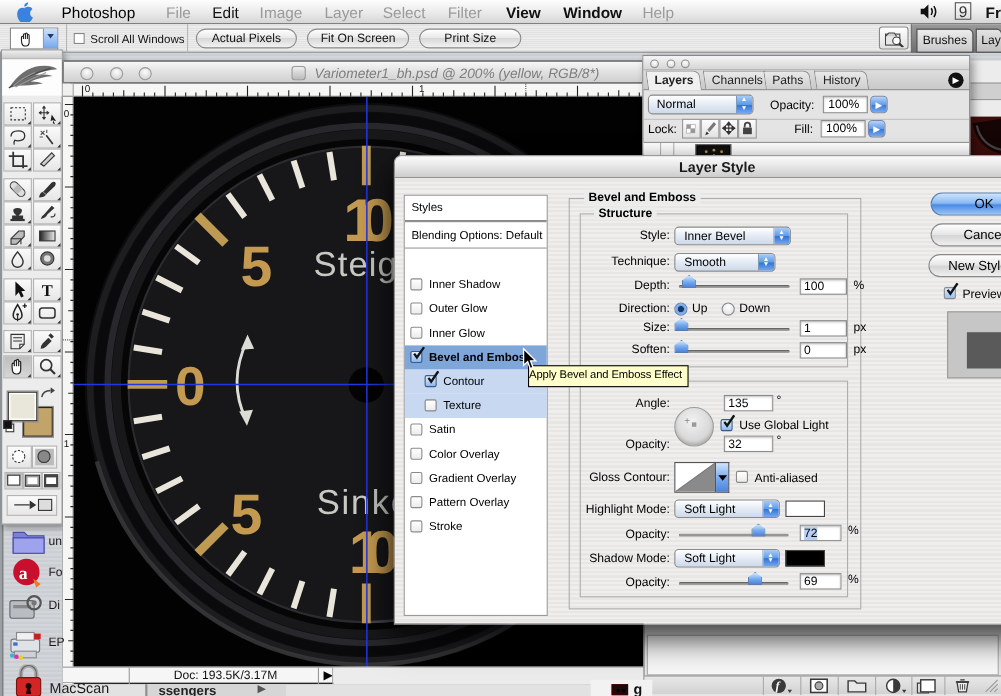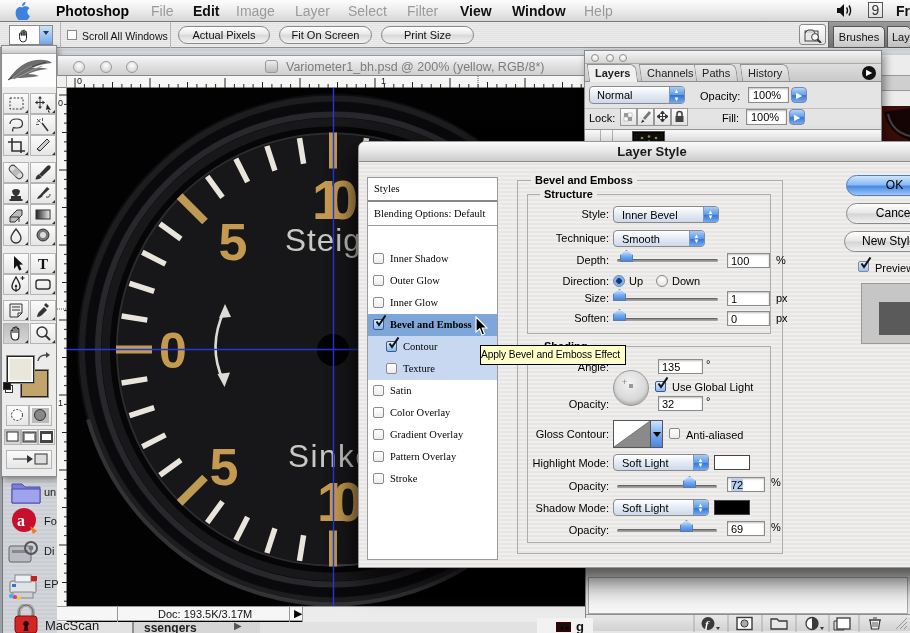--- a/index.html
+++ b/index.html
@@ -2,33 +2,33 @@
 <html><head><meta charset="utf-8">
 <style>
 *{margin:0;padding:0;box-sizing:border-box;}
 html,body{width:910px;height:633px;overflow:hidden;}
 body{font-family:"Liberation Sans",sans-serif;position:relative;background:repeating-linear-gradient(0deg,#d2d5d9 0 2px,#cbced2 2px 4px);}
 .abs{position:absolute;}
 
 #menubar{left:0;top:0;width:910px;height:22px;background:linear-gradient(#fdfdfd,#eaeaea 55%,#d6d6d6);border-bottom:1px solid #777;}
 #menubar .mi{position:absolute;top:3px;font-size:14px;color:#9a9a9a;}
 #menubar .dk{color:#111;}
-#menubar .bold{font-weight:bold;color:#000;}
+#menubar .bold{font-weight:normal;color:#000;}
 
 #optbar{left:0;top:22px;width:910px;height:26px;background:repeating-linear-gradient(0deg,#ececec 0 1px,#e2e2e2 1px 2px);border-bottom:1px solid #8f8f8f;}
 .pill{position:absolute;height:18px;border:1px solid #8a8a8a;border-radius:9px;background:linear-gradient(#ffffff,#e9e9e9 45%,#d8d8d8 50%,#f2f2f2);font-size:11px;color:#111;text-align:center;line-height:16px;}
 
 .dlabel{position:absolute;font-size:11px;color:#1a1a1a;}
 
 #tools{left:1px;top:45px;width:56px;height:432px;background:#ececec;border:1px solid #8a8a8a;box-shadow:2px 3px 6px rgba(0,0,0,.35);}
 .tcell{position:absolute;width:26px;height:21px;background:linear-gradient(#fbfbfb,#e6e6e6);border:1px solid #b5b5b5;}
 .tsel{background:linear-gradient(#bdbdbd,#d6d6d6);}
 
 #docwin{left:57px;top:55px;width:528px;height:567px;background:#000;}
-#doctitle{left:0;top:0;width:528px;height:21px;background:linear-gradient(#f7f7f7,#e3e3e3 45%,#cfcfcf);border:1px solid #9a9a9a;border-bottom:1px solid #888;}
+#doctitle{left:0;top:0;width:528px;height:21px;background:linear-gradient(#f7f7f7,#e3e3e3 45%,#cfcfcf);border:1px solid #9a9a9a;border-bottom:1px solid #888;font-style:italic;}
 .tl{position:absolute;top:5px;width:12px;height:12px;border-radius:50%;border:1px solid #9a9a9a;background:radial-gradient(circle at 50% 35%,#fdfdfd,#d9d9d9 70%,#bdbdbd);}
 #ruler-top{left:10px;top:21px;width:518px;height:12px;background:#f6f6f4;border-bottom:1px solid #888;}
 #ruler-left{left:0;top:21px;width:10px;height:546px;background:#f6f6f4;border-right:1px solid #888;}
 #rulcorner{left:0;top:21px;width:10px;height:12px;background:#f0f0ee;border-right:1px solid #aaa;border-bottom:1px solid #888;}
 #canvas{left:10px;top:33px;width:518px;height:520px;background:#020202;overflow:hidden;}
 #status{left:0;top:551px;width:528px;height:15px;background:#f6f6f6;border-top:1px solid #999;border-bottom:1px solid #aaa;font-size:11px;color:#111;}
 
 #laytop{left:584px;top:50px;width:298px;height:91px;background:#e4e4e4;border:1px solid #888;box-shadow:3px 4px 8px rgba(0,0,0,.4);}
 #laytitle{left:0;top:0;width:296px;height:13px;background:linear-gradient(#f5f5f5,#d5d5d5);border-bottom:1px solid #aaa;}
 .mc{position:absolute;top:3px;width:8px;height:8px;border-radius:50%;border:1px solid #909090;background:radial-gradient(circle at 50% 30%,#fff,#d5d5d5);}
@@ -50,37 +50,37 @@
 .grp{position:absolute;border:1px solid #adadad;}
 .grplbl{position:absolute;font-size:11px;font-weight:bold;color:#000;background:inherit;}
 .slider{position:absolute;height:3px;background:linear-gradient(#888,#aaa);border-radius:2px;border-top:1px solid #666;}
 .thumb{position:absolute;width:13px;height:12px;background:linear-gradient(#cfe4fb,#74a8ee 55%,#4a84dc);border:1px solid #5a7ca8;clip-path:polygon(50% 0,100% 42%,100% 100%,0 100%,0 42%);}
 .cb{position:absolute;width:11px;height:11px;background:linear-gradient(#fff,#ececec);border:1px solid #8a8a8a;border-radius:2px;}
 .ck{position:absolute;width:13px;height:13px;}
 .radio{position:absolute;width:12px;height:12px;border-radius:50%;border:1px solid #888;background:radial-gradient(circle at 50% 30%,#fff,#dcdcdc);}
 .radon{background:radial-gradient(circle at 50% 50%,#1c3a68 0 2.5px,#6ba0ea 3px,#a9ccf6 6px);border:1px solid #6888b0;}
 
 #slist{left:8px;top:35px;width:131px;height:383px;background:#fff;border:1px solid #9a9a9a;font-size:11px;color:#000;}
-.srow{position:absolute;left:0;width:129px;height:22px;line-height:22px;white-space:nowrap;overflow:hidden;font-size:10.5px;font-family:Liberation Serif, serif;}
+.srow{position:absolute;left:0;width:129px;height:22px;line-height:22px;white-space:nowrap;overflow:hidden;font-size:10.5px;}
 
 .aquabtn{position:absolute;height:21px;border:1px solid #8a8a8a;border-radius:11px;background:linear-gradient(#ffffff,#e6e6e6 48%,#d4d4d4 52%,#f0f0f0);font-size:12px;color:#000;text-align:center;line-height:19px;}
 #okbtn{background:linear-gradient(#cfe5fc,#8abaf3 45%,#4a8ae4 55%,#9cc6f5);border:1px solid #5a7cb0;}
 
-#tip{left:480px;top:332px;width:146px;height:20px;background:#ffffc9;border:1px solid #000;font-size:10.2px;color:#000;line-height:18px;padding-left:0;letter-spacing:-0.1px;z-index:60;white-space:nowrap;overflow:hidden;margin-top:13px;}
+#tip{left:480px;top:332px;width:146px;height:20px;background:#ffffc9;border:1px solid #000;font-size:10.2px;color:#000;line-height:18px;padding-left:0;letter-spacing:-0.1px;z-index:60;white-space:nowrap;overflow:hidden;}
 svg{display:block;}
 </style></head>
 <body>
 <div class="abs" id="menubar">
   <svg class="abs" style="left:14px;top:2px" width="17" height="18" viewBox="0 0 17 18">
       <path d="M8.4 4.9c.9 0 2-.7 3.3-.7 1.7 0 3 .8 3.8 2.1-1.3.8-2.1 2-2.1 3.7 0 1.8 1 3.3 2.5 3.9-.7 1.9-2.4 4.6-4.2 4.6-.9 0-1.5-.6-2.8-.6s-2 .6-2.9.6C4.1 18.5 1.6 14.8 1.6 11c0-3.4 2.1-5.9 4.6-5.9 1 0 1.8.5 2.2.5z" fill="#3b82e0"></path>
       <path d="M11.6 0c.1 1-.4 2-1 2.7-.7.8-1.7 1.3-2.6 1.2-.1-1 .4-2 1-2.6C9.7.5 10.8 0 11.6 0z" fill="#3b82e0"></path>
     </svg>
   <span class="mi bold" style="left:56px">Photoshop</span>
   <span class="mi" style="left:151px">File</span>
-  <span class="mi dk" style="left:193px;font-weight:bold;">Edit</span>
+  <span class="mi dk" style="left:193px;font-weight:normal;">Edit</span>
   <span class="mi" style="left:236px">Image</span>
   <span class="mi" style="left:295px">Layer</span>
   <span class="mi" style="left:348px">Select</span>
   <span class="mi" style="left:407px">Filter</span>
   <span class="mi dk" style="left:460px;font-weight:bold;">View</span>
   <span class="mi dk" style="left:512px;font-weight:bold;">Window</span>
   <span class="mi" style="left:584px">Help</span>
   <svg class="abs" style="left:836px;top:3px" width="17" height="15" viewBox="0 0 17 15">
       <path d="M1 5h3l4-4v13l-4-4H1z" fill="#111"></path>
       <path d="M10.5 4.5q2 3 0 6M13 2.5q3.2 5 0 10" stroke="#111" stroke-width="1.4" fill="none"></path>

